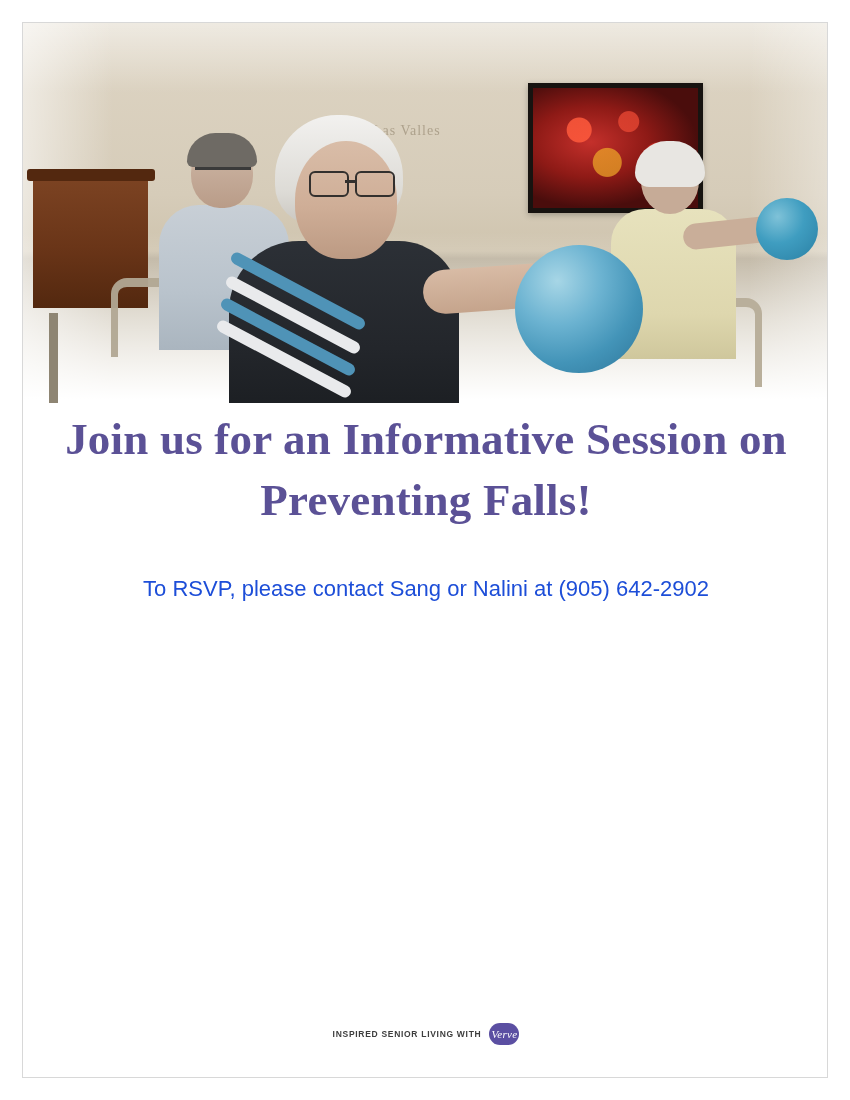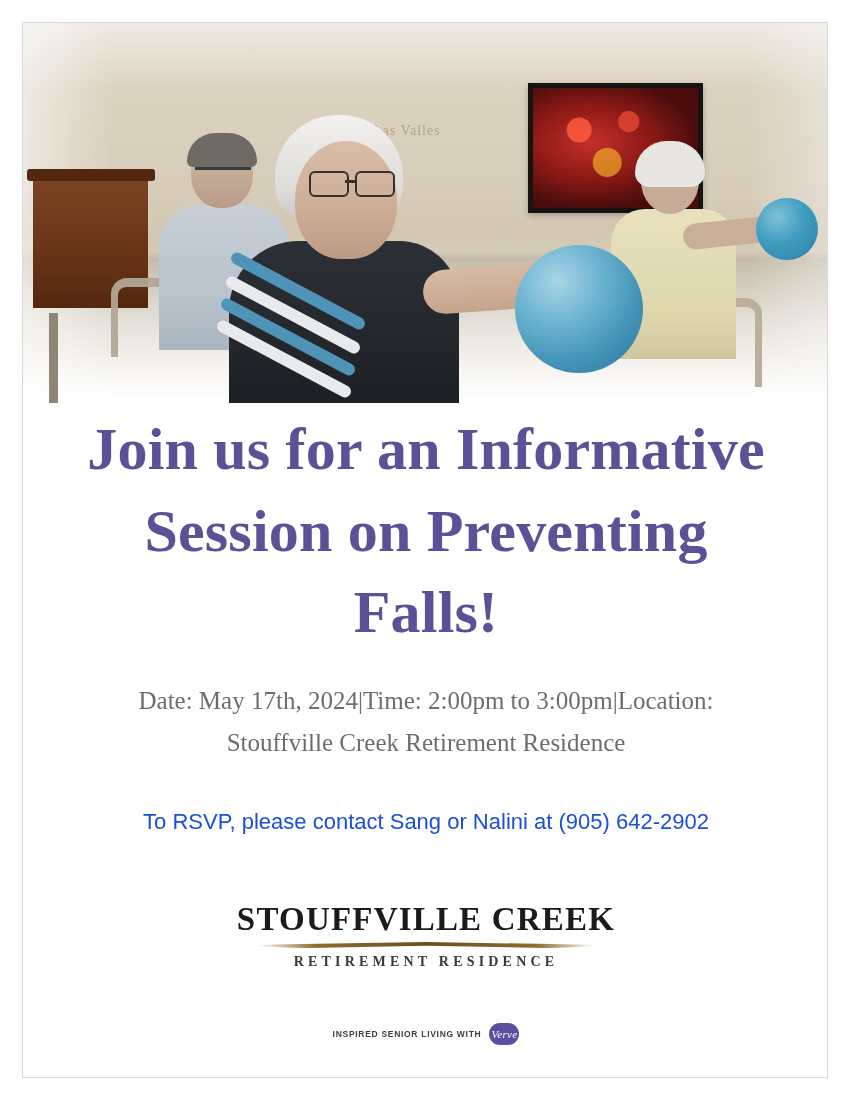--- a/index.html
+++ b/index.html
@@ -300,21 +300,21 @@
   
   .content {
     position: absolute;
     left: 0;
     top: 386px;
     width: 806px;
     text-align: center;
   }
   .headline {
     font-family: "Liberation Serif", serif;
-    font-size: 60px;
+    font-size: 45px;
     line-height: 1.36;
     color: #5b5196;
     margin: 0 42px;
     letter-spacing: 0.2px;
   }
   .details {
     font-family: "Liberation Serif", serif;
     font-size: 25px;
     line-height: 1.68;
     color: #6d6d6d;
@@ -437,28 +437,22 @@
     <div class="m-head"></div>
     <div class="m-glasses">
       <span class="l"></span>
       <span class="r"></span>
     </div>
     <div class="ball-main"></div>
   </div>
 
   <div class="content">
     <h1 class="headline">Join us for an Informative Session on Preventing Falls!</h1>
-    <p class="details">Date: May 17th, 2024|Time: 2:00pm to 3:00pm|Location: Stouffville Creek Retirement Residence</p>
     <p class="rsvp">To RSVP, please contact Sang or Nalini at (905) 642-2902</p>
   </div>
 
-  <div class="logo">
-    <div class="logo-name">STOUFFVILLE CREEK</div>
-    <div class="logo-swoosh"></div>
-    <div class="logo-sub">RETIREMENT RESIDENCE</div>
-  </div>
 
   <div class="footer">
     <span class="footer-text">INSPIRED SENIOR LIVING WITH</span>
     <span class="footer-badge">Verve</span>
   </div>
 
 </div>
 
 </body></html>

